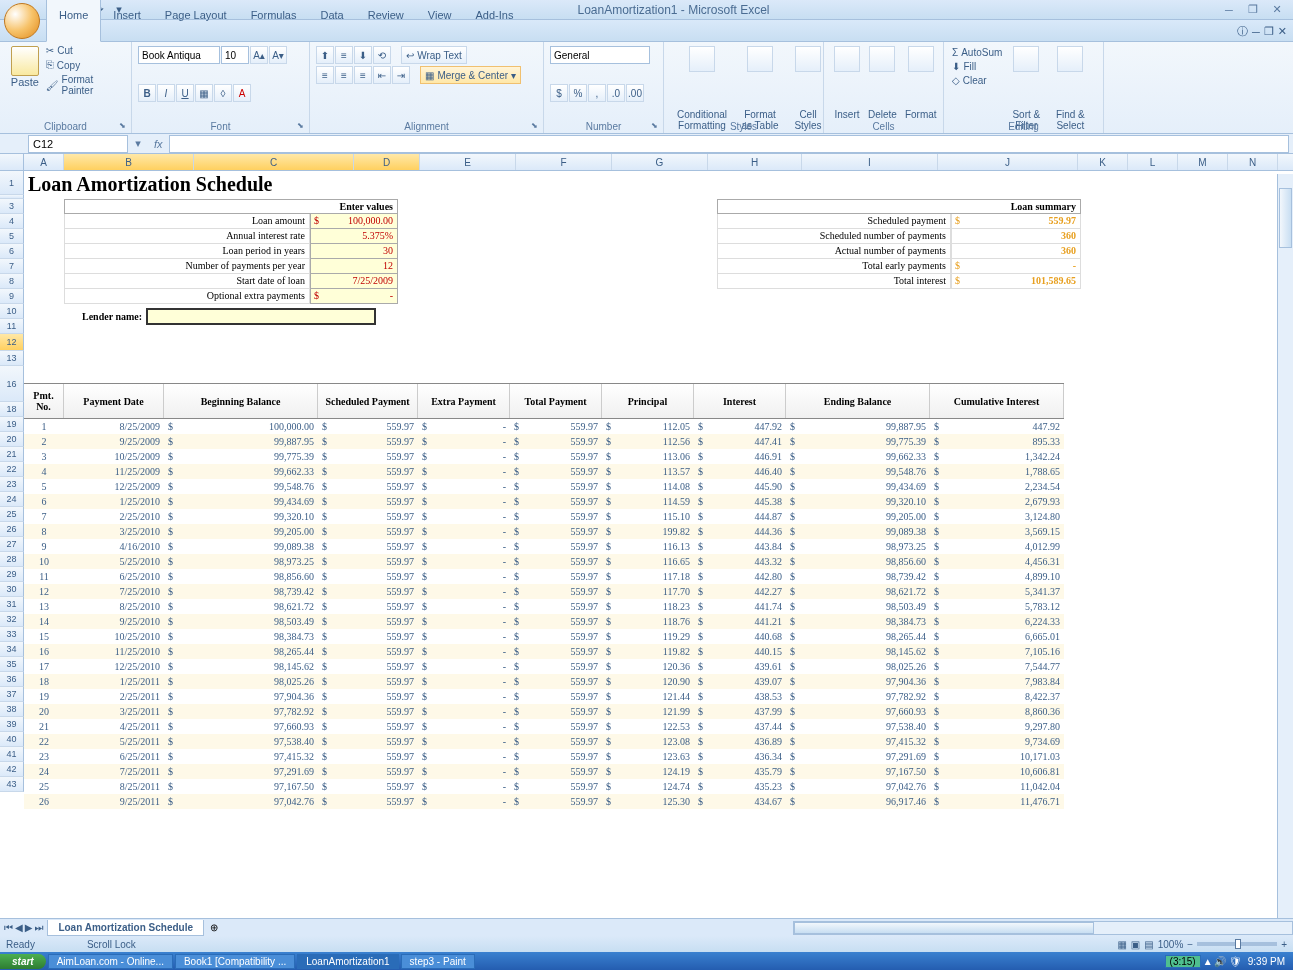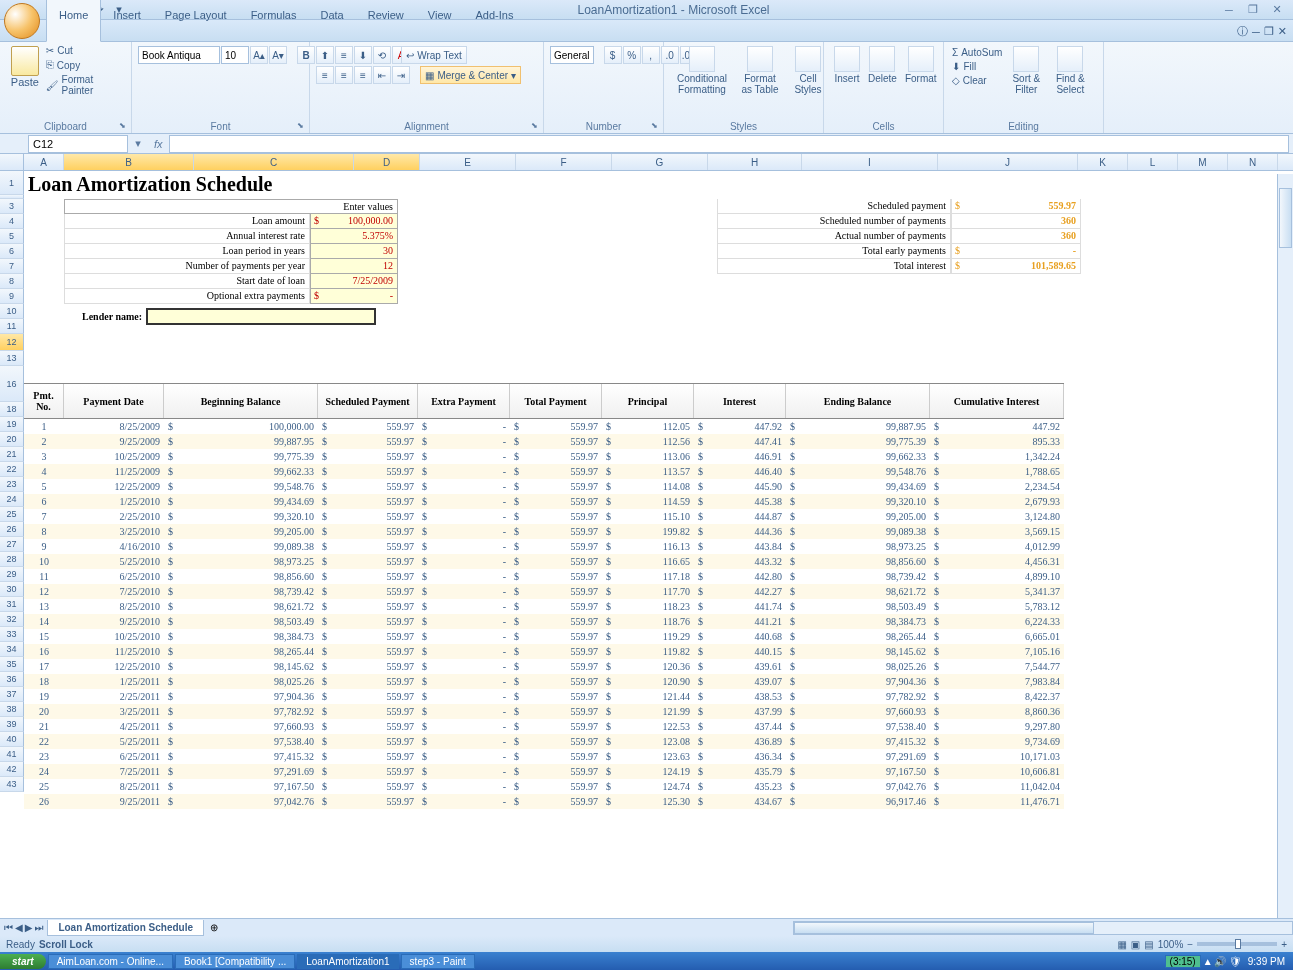--- a/index.html
+++ b/index.html
@@ -23,29 +23,29 @@
 
 .ribbon { height: 92px; background: linear-gradient(#f2f7fc, #e5effa); border-bottom: 1px solid #a6c0dd; display: flex; }
 .rgroup { border-right: 1px solid #c8d8ea; padding: 2px 6px; display: flex; flex-direction: column; position: relative; }
 .rgroup-label { position: absolute; bottom: 1px; left: 0; right: 0; text-align: center; font-size: 10px; color: #5a7aa0; }
 .rgroup-dialog { position: absolute; bottom: 2px; right: 2px; width: 10px; height: 10px; font-size: 8px; color: #5a7aa0; }
 .clip-col { display: flex; flex-direction: column; gap: 1px; font-size: 10px; }
 .clip-row { display: flex; align-items: center; gap: 3px; color: #3b5e87; padding: 1px 2px; }
 .paste-col { display: flex; flex-direction: column; align-items: center; width: 40px; padding-top: 2px; color: #3b5e87; }
 .paste-icon { width: 28px; height: 30px; background: linear-gradient(#fff,#f9e9a0); border: 1px solid #c0a050; border-radius: 2px; }
 
-.font-ctrls { display: flex; flex-direction: row; gap: 10px; padding-top: 2px; }
+.font-ctrls { display: flex; flex-direction: column; gap: 20px; padding-top: 2px; }
 .font-row { display: flex; gap: 1px; align-items: center; }
 .combo { background: #fff; border: 1px solid #a6c0dd; height: 18px; font-size: 10px; padding: 0 3px; display: flex; align-items: center; }
 .smbtn { width: 18px; height: 18px; border: 1px solid #c8d8ea; background: linear-gradient(#fff,#e5effa); display: flex; align-items: center; justify-content: center; font-size: 10px; color: #3b5e87; }
 
 .align-grp { display: flex; flex-direction: column; gap: 2px; padding-top: 2px; }
 .merge-btn { border: 1px solid #f0c070; background: linear-gradient(#fff4d8,#ffe8a8); padding: 1px 4px; font-size: 10px; color: #3b5e87; display:flex; align-items:center; gap:3px; height:18px;}
 
-.big-btn { display: flex; flex-direction: column; align-items: center; padding: 2px 4px; color: #3b5e87; font-size: 10px; text-align:center; }
+.big-btn { display: flex; flex-direction: column; align-items: center; padding: 2px 4px; color: #3b5e87; font-size: 10px; text-align:center;gap:36px; }
 .big-icon { width: 26px; height: 26px; border: 1px solid #c8d8ea; background: linear-gradient(#fff,#e5effa); margin-bottom: 1px; }
 
 
 .fbar-row { height: 20px; background: #e5effa; border-bottom: 1px solid #a6c0dd; display: flex; align-items: center; }
 .namebox { width: 100px; background: #fff; border: 1px solid #a6c0dd; height: 18px; margin-left: 28px; font-size: 11px; padding: 0 4px; display: flex; align-items: center; }
 .fx { padding: 0 6px; color: #5a7aa0; font-style: italic; }
 .formula-input { flex: 1; background: #fff; border: 1px solid #a6c0dd; height: 18px; margin-right: 4px; }
 
 
 .colhdr-row { height: 17px; background: linear-gradient(#f2f7fc,#dbe9f9); border-bottom: 1px solid #a6c0dd; display: flex; }
@@ -58,21 +58,21 @@
 .rowhdr-col { position: absolute; left: 0; top: 0; width: 24px; }
 .rowhdr { height: 15px; background: linear-gradient(#f2f7fc,#dbe9f9); border-bottom: 1px solid #c8d8ea; border-right: 1px solid #a6c0dd; text-align: center; font-size: 9px; color: #3b5e87; line-height: 15px; }
 .rowhdr.sel { background: linear-gradient(#ffe8a8,#ffd060); }
 .rowhdr.tall { height: 36px; line-height: 36px; }
 
 .sheet { position: absolute; left: 24px; top: 0; right: 0; font-family: Georgia, 'Book Antiqua', serif; font-size: 10px; color: #000; }
 
 .title-cell { font-size: 20px; font-weight: bold; padding: 2px 4px; height: 24px;}
 
 .enter-box { position: relative; margin:0 0 0 40px; width: 334px; }
-.enter-hdr { background: #fff; text-align: right; font-weight: normal; padding: 1px 4px; border: 1px solid #aaa; font-size: 10px;}
+.enter-hdr { background: #fff; text-align: right; font-weight: bold; padding: 1px 4px; border: 1px solid #aaa; font-size: 10px;}
 .enter-row { display: flex; height: 15px; }
 .enter-lbl { flex: 1; text-align: right; padding: 0 4px; border: 1px solid #ddd; border-top:none; line-height:14px;}
 .enter-val { width: 88px; text-align: right; padding: 0 4px; background: #ffffd8; border: 1px solid #aaa; border-top:none; color: #c00000; line-height:14px; position:relative;}
 .enter-val .cur{position:absolute; left:3px; color:#c00000;}
 
 .summary-box { position: absolute; right: 212px; top: 28px; width: 364px; }
 .sum-hdr { text-align: right; font-weight: bold; padding: 1px 4px; border: 1px solid #aaa; font-size:10px;}
 .sum-row { display: flex; height: 15px; }
 .sum-lbl { flex: 1; text-align: right; padding: 0 4px; border: 1px solid #ddd; border-top:none; line-height:14px;}
 .sum-val { width: 130px; text-align: right; padding: 0 4px; border: 1px solid #ddd; border-top:none; color: #e8a020; font-weight: bold; line-height:14px; position:relative;}
@@ -93,21 +93,21 @@
 .c-pmt{width:40px; text-align:center !important;} .c-date{width:100px;} .c-beg{width:154px;} .c-sch{width:100px;} .c-ext{width:92px;} .c-tot{width:92px;} .c-prin{width:92px;} .c-int{width:92px;} .c-end{width:144px;} .c-cum{width:134px;}
 
 
 .sheettabs { position: absolute; bottom: 34px; left: 0; right: 0; height: 18px; background: #dbe9f9; border-top: 1px solid #a6c0dd; display: flex; align-items: center; font-size: 10px; }
 .tabnav { display: flex; gap: 2px; padding: 0 4px; color: #3b5e87; }
 .stab { padding: 2px 10px; background: #fff; border: 1px solid #a6c0dd; border-top: none; color: #3b5e87; font-weight: bold;}
 .hscroll { margin-left: auto; width: 500px; height: 14px; background: #e5effa; border: 1px solid #a6c0dd; position:relative;}
 .hscroll-thumb{position:absolute; left:0; width:300px; height:12px; background:linear-gradient(#f2f7fc,#c8def2); border:1px solid #a6c0dd;}
 
 
-.statusbar { position: absolute; bottom: 18px; left: 0; right: 0; height: 16px; background: linear-gradient(#dbe9f9,#c7def2); display: flex; align-items: center; font-size: 10px; color: #3b5e87; padding: 0 6px; }
+.statusbar { position: absolute; bottom: 18px; left: 0; right: 0; height: 16px; background: linear-gradient(#dbe9f9,#c7def2); display: flex; align-items: center; font-size: 10px; color: #3b5e87; padding: 0 6px; gap: 48px; }
 .zoom { margin-left: auto; display: flex; align-items: center; gap: 4px; }
 .zoom-slider { width: 80px; height: 4px; background: #a6c0dd; position: relative; }
 .zoom-thumb { position: absolute; left: 38px; top: -3px; width: 6px; height: 10px; background: #fff; border: 1px solid #5a7aa0; }
 
 
 .taskbar { position: absolute; bottom: 0; left: 0; right: 0; height: 18px; background: linear-gradient(#3a81d0,#245db0); display: flex; align-items: center; font-size: 10px; color: #fff; }
 .start { background: linear-gradient(#4caf50,#2e7d32); padding: 2px 12px; font-weight: bold; font-style: italic; border-radius: 0 8px 8px 0; }
 .task-item { background: #4a8ed8; border: 1px solid #2a6cb8; padding: 1px 8px; margin-left: 2px; height: 15px; display: flex; align-items: center; gap: 3px;}
 .task-item.active { background: #2a6cb8; }
 .tray { margin-left: auto; display: flex; align-items: center; gap: 2px; padding-right: 4px; }
@@ -396,20 +396,21 @@
             <div class="enter-lbl">Start date of loan</div>
             <div class="enter-val"><span>7/25/2009</span></div>
           </div>
           <div class="enter-row">
             <div class="enter-lbl">Optional extra payments</div>
             <div class="enter-val"><span class="cur">$</span><span>-</span></div>
           </div>
         </div>
     </div>
     <div class="summary-box">
+      <div class="sum-hdr">Loan summary</div>
       <div id="sum-rows">
           <div class="sum-row">
             <div class="sum-lbl">Scheduled payment</div>
             <div class="sum-val"><span class="cur">$</span><span>559.97</span></div>
           </div>
           <div class="sum-row">
             <div class="sum-lbl">Scheduled number of payments</div>
             <div class="sum-val"><span>360</span></div>
           </div>
           <div class="sum-row">
@@ -774,21 +775,21 @@
   </div>
   <div class="stab">Loan Amortization Schedule</div>
   <div style="padding:0 6px;">⊕</div>
   <div class="hscroll">
       <div class="hscroll-thumb"></div>
     </div>
 </div>
 
 <div class="statusbar">
   <span>Ready</span>
-  <span style="padding:0 4px;font-weight:bold;">Scroll Lock</span>
+  <span style="padding:0 4px;">Scroll Lock</span>
   <div class="zoom">
     <span>▦</span>
     <span>▣</span>
     <span>▤</span>
     <span>100%</span>
     <span>−</span>
     <div class="zoom-slider">
         <div class="zoom-thumb"></div>
       </div>
     <span>+</span>

